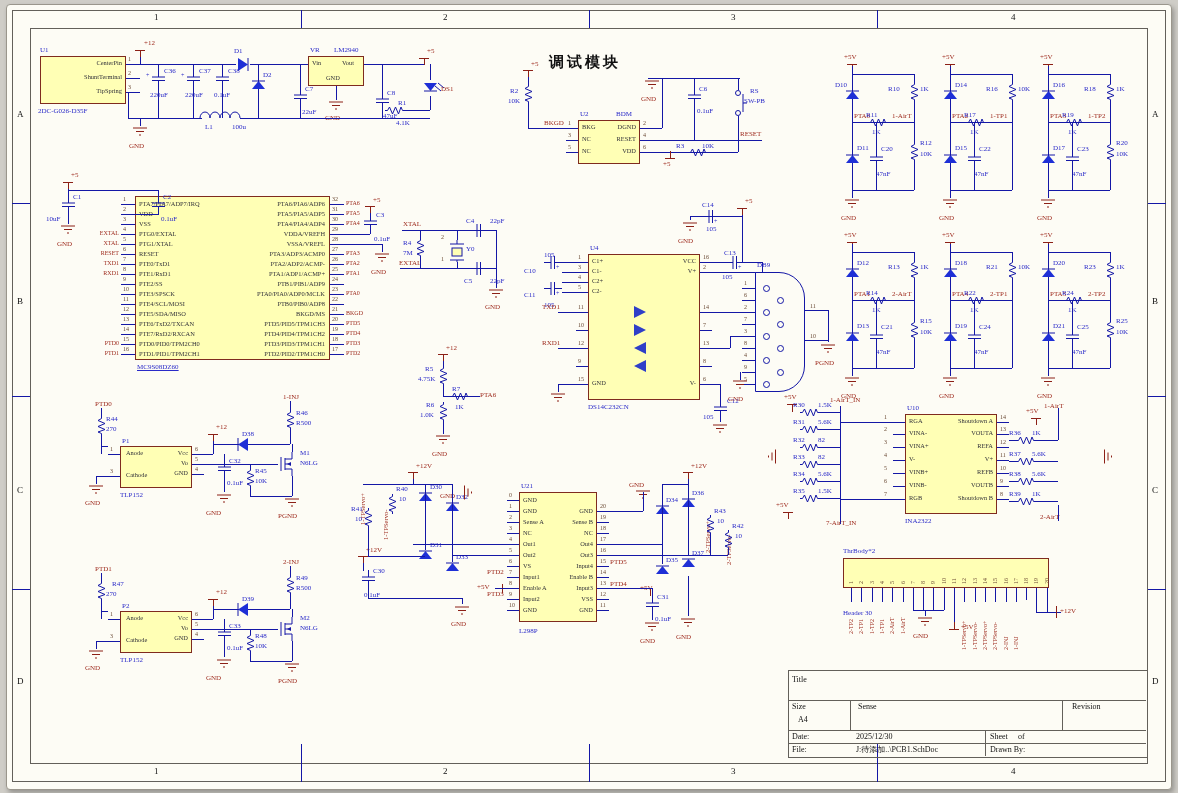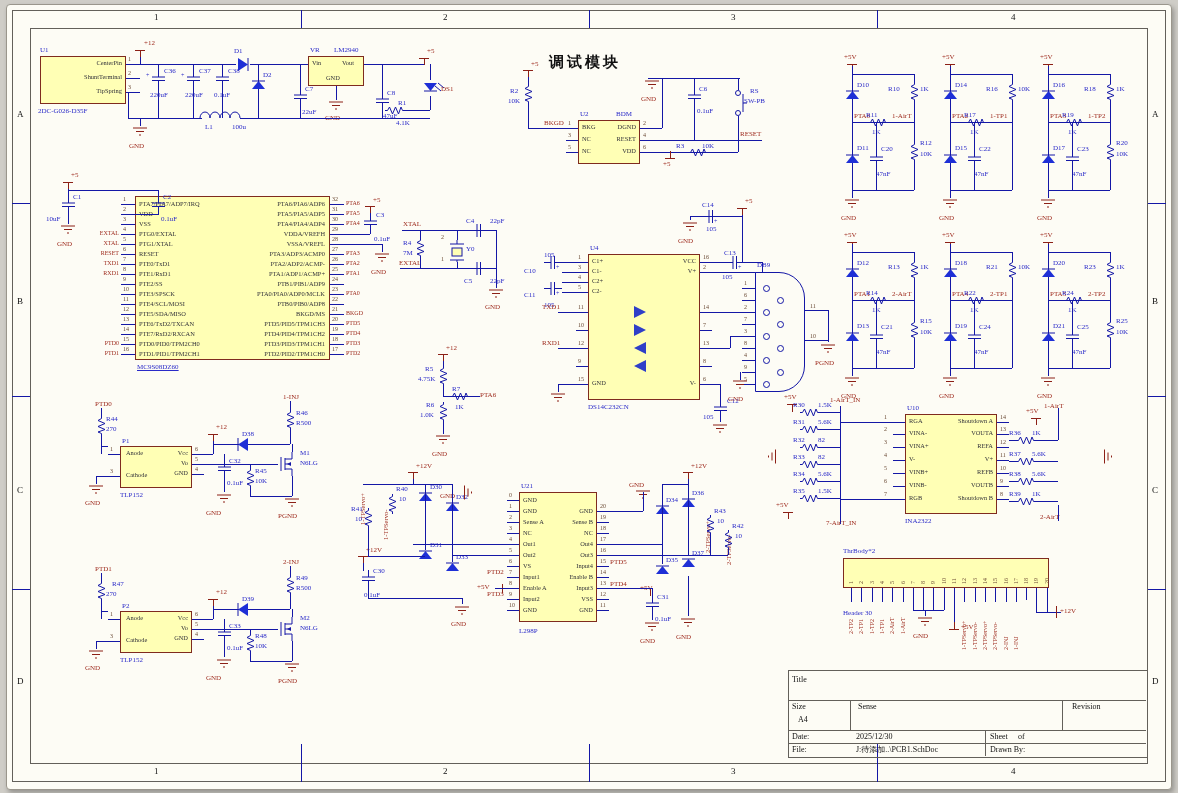--- a/index.html
+++ b/index.html
@@ -855,21 +855,21 @@
       <div class="a mw" style="left: 852px; top: 64px; width: 1.4px; height: 7px;"></div>
       <div class="a t net" style="left: 844px; top: 54px;">+5V</div>
       <div class="a wire" style="left: 852px; top: 66px; width: 1px; height: 124px;"></div>
       <div class="a wire" style="left: 852px; top: 74px; width: 62px; height: 1px;"></div>
       <div class="a " style="left: 845.5px; top: 88px; width: 13px; height: 13px;">
         <svg width="13" height="13" viewBox="0 0 13 13" fill="none" stroke="#1417a6" stroke-width="1">
           <polygon points="0,11 13,11 6.5,3" fill="#1e2fd6" stroke="none"></polygon>
           <line x1="0" y1="3" x2="13" y2="3"></line>
         </svg>
       </div>
-      <div class="a t des" style="left: 857px; top: 82px;">D10</div>
+      <div class="a t des" style="left: 835px; top: 82px;">D10</div>
       <div class="a wire" style="left: 914px; top: 74px; width: 1px; height: 8px;"></div>
       <div class="a " style="left: 909.5px; top: 82px; width: 9px; height: 20px;">
         <svg width="9" height="20" viewBox="0 0 9 20" fill="none" stroke="#1417a6" stroke-width="1">
           <polyline points="4.5,0 4.5,2.5 1,4.5 8,7.5 1,10.5 8,13.5 1,16 4.5,17.5 4.5,20"></polyline>
         </svg>
       </div>
       <div class="a t des" style="left: 888px; top: 86px;">R10</div>
       <div class="a t des" style="left: 920px; top: 86px;">1K</div>
       <div class="a wire" style="left: 852px; top: 122px; width: 62px; height: 1px;"></div>
       <div class="a t net" style="left: 854px; top: 113px;">PTA0</div>

